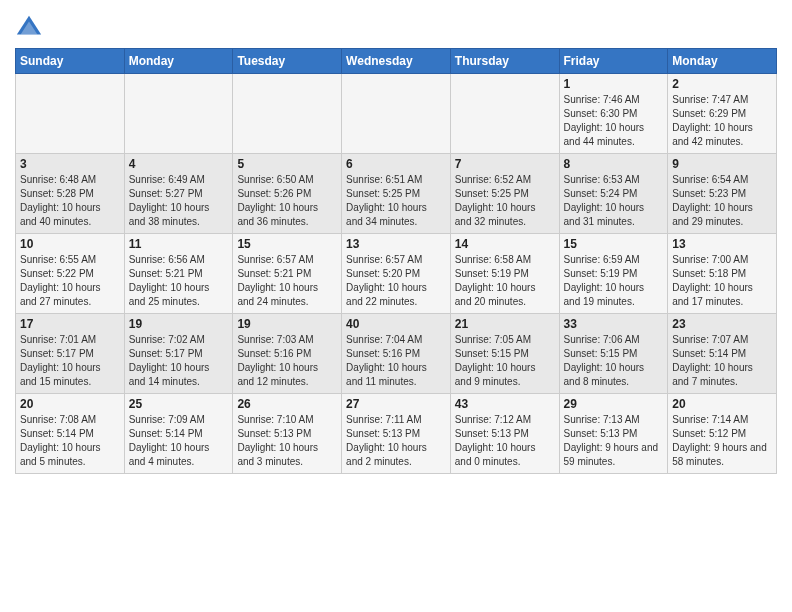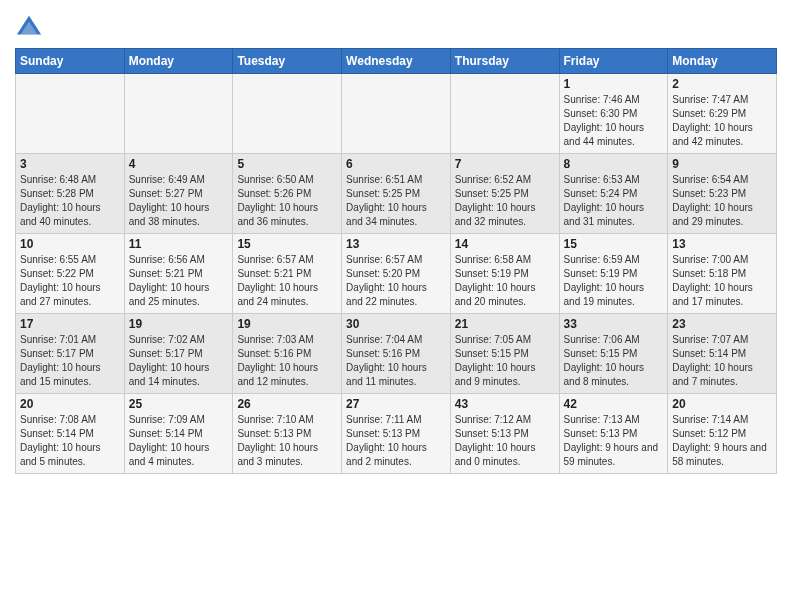--- a/index.html
+++ b/index.html
@@ -218,21 +218,21 @@
           </td>
           <td>
             <span class="day-num">19</span>
             <div class="day-info">Sunrise: 7:02 AM<br>Sunset: 5:17 PM<br>Daylight: 10 hours and 14 minutes.</div>
           </td>
           <td>
             <span class="day-num">19</span>
             <div class="day-info">Sunrise: 7:03 AM<br>Sunset: 5:16 PM<br>Daylight: 10 hours and 12 minutes.</div>
           </td>
           <td>
-            <span class="day-num">30</span>
+            <span class="day-num">40</span>
             <div class="day-info">Sunrise: 7:04 AM<br>Sunset: 5:16 PM<br>Daylight: 10 hours and 11 minutes.</div>
           </td>
           <td>
             <span class="day-num">21</span>
             <div class="day-info">Sunrise: 7:05 AM<br>Sunset: 5:15 PM<br>Daylight: 10 hours and 9 minutes.</div>
           </td>
           <td>
             <span class="day-num">33</span>
             <div class="day-info">Sunrise: 7:06 AM<br>Sunset: 5:15 PM<br>Daylight: 10 hours and 8 minutes.</div>
           </td>
@@ -256,21 +256,21 @@
           </td>
           <td>
             <span class="day-num">27</span>
             <div class="day-info">Sunrise: 7:11 AM<br>Sunset: 5:13 PM<br>Daylight: 10 hours and 2 minutes.</div>
           </td>
           <td>
             <span class="day-num">43</span>
             <div class="day-info">Sunrise: 7:12 AM<br>Sunset: 5:13 PM<br>Daylight: 10 hours and 0 minutes.</div>
           </td>
           <td>
-            <span class="day-num">42</span>
+            <span class="day-num">29</span>
             <div class="day-info">Sunrise: 7:13 AM<br>Sunset: 5:13 PM<br>Daylight: 9 hours and 59 minutes.</div>
           </td>
           <td>
             <span class="day-num">20</span>
             <div class="day-info">Sunrise: 7:14 AM<br>Sunset: 5:12 PM<br>Daylight: 9 hours and 58 minutes.</div>
           </td>
         </tr>
       </tbody>
   </table>
 </div>

